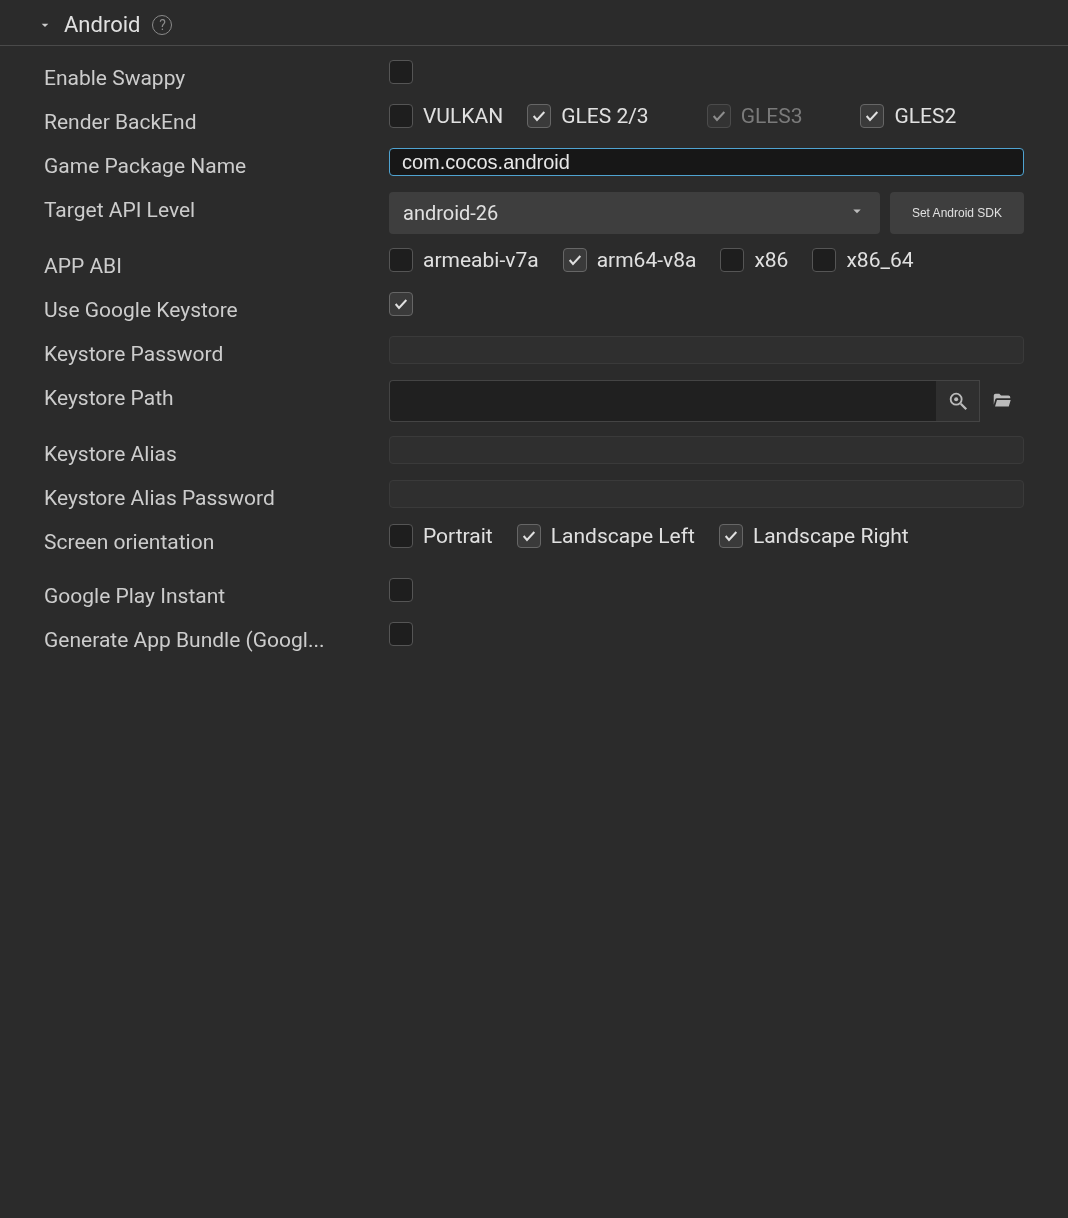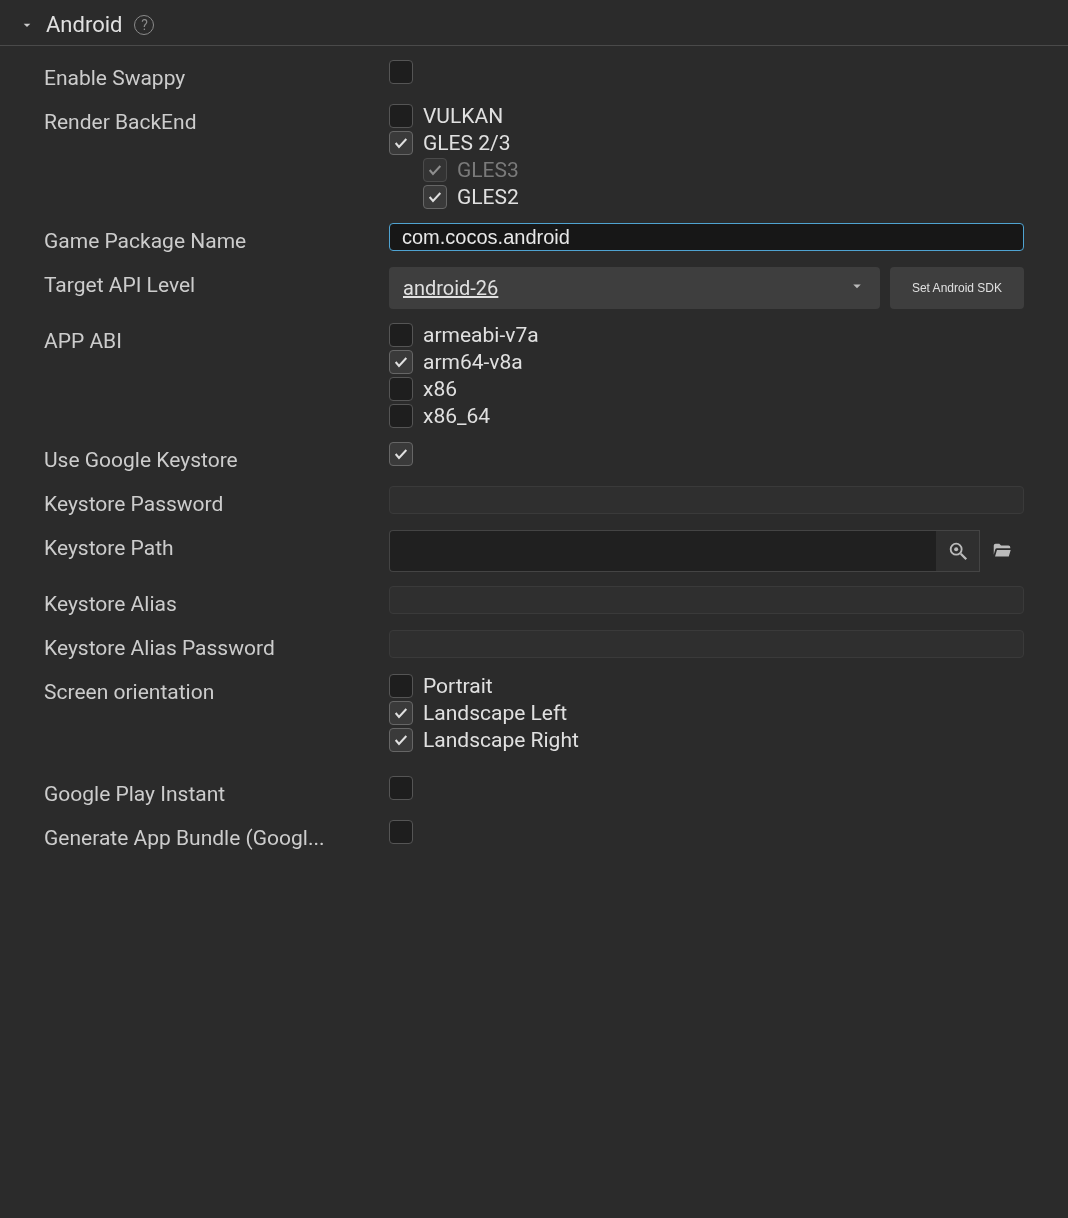--- a/index.html
+++ b/index.html
@@ -12,21 +12,21 @@
     color: #cccccc;
     font-family: -apple-system, BlinkMacSystemFont, "Segoe UI", Roboto, Arial, sans-serif;
     font-size: 20px;
     width: 1068px;
     padding: 0;
   }
   .section-header {
     display: flex;
     align-items: center;
     gap: 10px;
-    padding: 12px 18px 8px 18px;
+    padding: 12px 18px 8px 36px;
     border-bottom: 1px solid #4a4a4a;
     margin-bottom: 14px;
   }
   .chevron {
     width: 18px;
     height: 18px;
     display: inline-flex;
     align-items: center;
     justify-content: center;
   }
@@ -65,22 +65,21 @@
     padding-top: 6px;
     font-size: 21px;
     color: #cccccc;
     white-space: nowrap;
     overflow: hidden;
     text-overflow: ellipsis;
   }
   .control-col {
     flex: 1;
     display: flex;
-    flex-direction: column;
-    gap: 3px;
+    gap: 24px;
   }
   .control-row {
     display: flex;
     align-items: center;
     gap: 10px;
   }
   .checkbox {
     width: 24px;
     height: 24px;
     border: 1px solid #555;
@@ -145,21 +144,20 @@
     background: #3e3e3e;
     border: none;
     border-radius: 4px;
     display: flex;
     align-items: center;
     justify-content: space-between;
     padding: 0 14px;
     cursor: pointer;
     color: #e0e0e0;
     font-size: 20px;
-    text-decoration: underline;
   }
   .select-arrow svg {
     width: 18px;
     height: 18px;
     fill: #bbb;
   }
   .btn {
     height: 42px;
     background: #3e3e3e;
     border: none;

